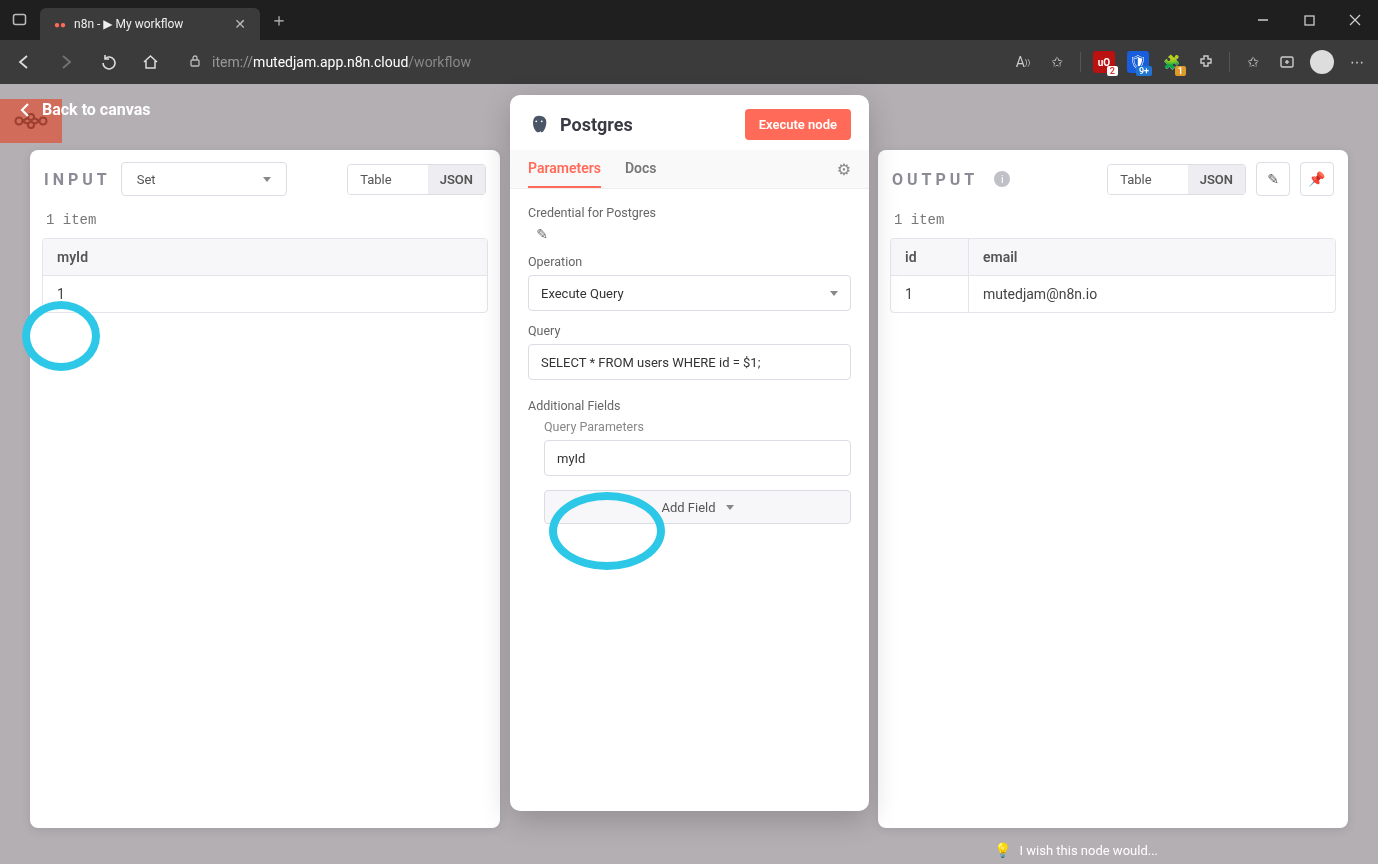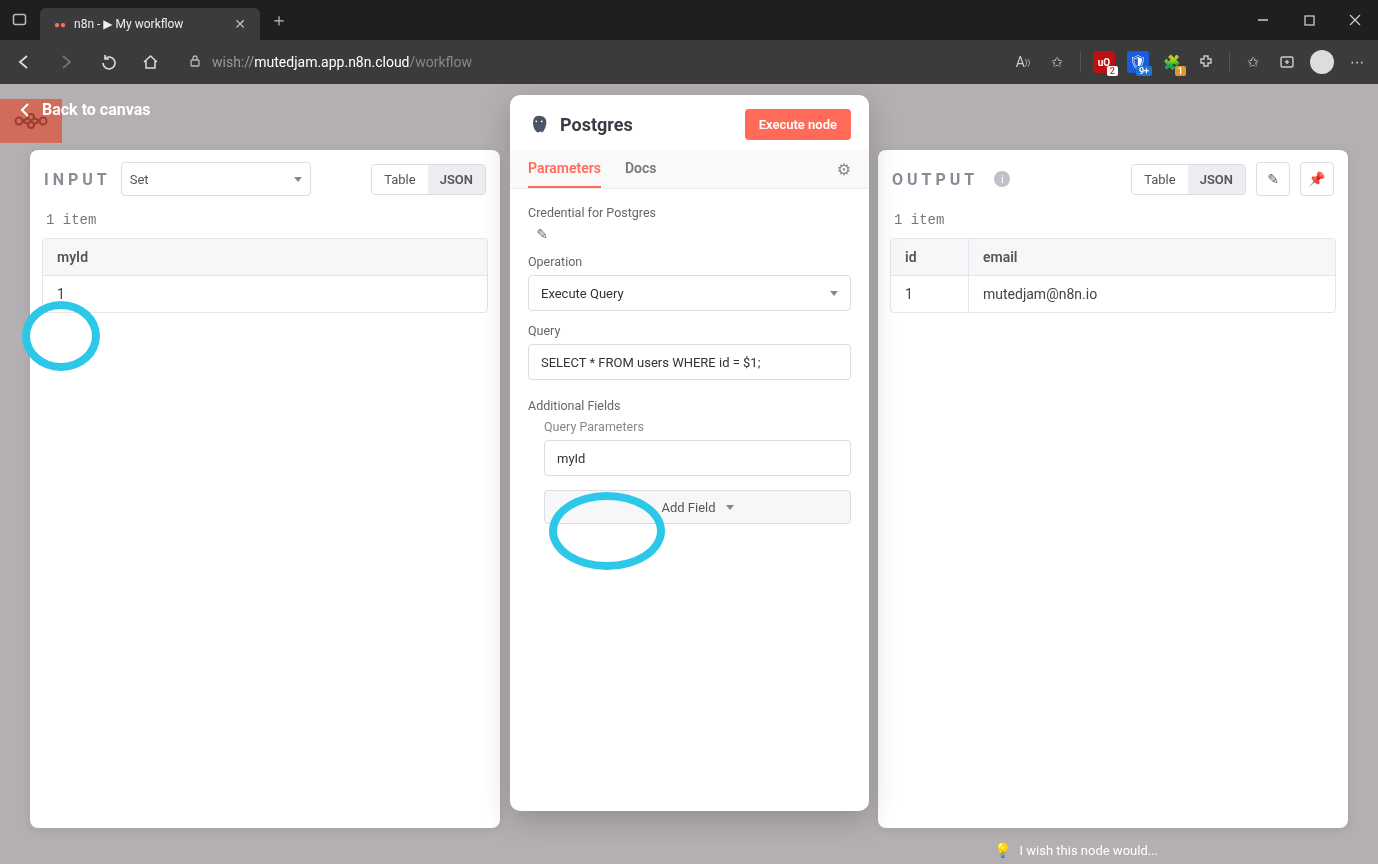--- a/index.html
+++ b/index.html
@@ -36,23 +36,23 @@
 .logo-corner { position:absolute; top:15px; left:0; width:62px; height:44px; background:#d16b5a; display:flex; align-items:center; justify-content:center; color:#b34d3e; z-index:1; }
 .back-link { position:absolute; top:16px; left:18px; z-index:3; color:#fff; font-weight:700; font-size:16px; display:flex; align-items:center; gap:8px; cursor:pointer;text-align:right; }
 
 .panel { position:absolute; background:#fff; border-radius:8px; box-shadow:0 2px 10px rgba(0,0,0,0.1); }
 .panel-input { left:30px; top:66px; width:470px; height:678px; z-index:2; }
 .panel-output { left:878px; top:66px; width:470px; height:678px; z-index:2; }
 .panel-center { left:510px; top:11px; width:359px; height:716px; z-index:5; border-radius:10px; box-shadow:0 8px 30px rgba(0,0,0,0.2); }
 
 .panel-header { display:flex; align-items:center; padding:12px 14px; gap:10px; }
 .panel-title { font-weight:700; font-size:16px; color:#8b8b97; letter-spacing:4px; }
-.select-box { flex:1; height:34px; border:1px solid #dcdce4; border-radius:4px; display:flex; align-items:center; justify-content:space-between; padding:0 8px; font-size:13px; color:#555; cursor:pointer; }
+.select-box { flex:1; height:34px; border:1px solid #dcdce4; border-radius:4px; display:flex; align-items:center; justify-content:space-between; padding:0 15px; font-size:13px; color:#555; cursor:pointer; }
 .chevron-down { width:0; height:0; border-left:4px solid transparent; border-right:4px solid transparent; border-top:5px solid #888; }
-.toggle-group { display:flex; border:1px solid #dcdce4; border-radius:4px; overflow:hidden; }
+.toggle-group { display:flex; border:1px solid #dcdce4; border-radius:4px; overflow:hidden;gap:24px; }
 .toggle-btn { padding:7px 12px; font-size:13px; color:#555; cursor:pointer; background:#fff; }
 .toggle-btn.active { background:#eeeef2; font-weight:600; }
 .icon-btn { width:34px; height:34px; border:1px solid #dcdce4; border-radius:4px; display:flex; align-items:center; justify-content:center; cursor:pointer; color:#555; font-size:14px; }
 
 .item-count { padding:4px 16px 10px; color:#777; font-size:14px;font-family:Liberation Mono, monospace; }
 
 .data-table { margin:0 12px; border:1px solid #e4e4ea; border-radius:4px; overflow:hidden; }
 .data-table .th-row { display:flex; background:#f7f7f9; border-bottom:1px solid #e4e4ea; }
 .data-table .td-row { display:flex; }
 .data-table .cell { padding:10px 14px; font-size:14px; color:#444; }
@@ -148,21 +148,21 @@
         <svg width="17" height="17" viewBox="0 0 17 17">
           <path d="M2 8l6.5-6 6.5 6M4 7v7h9V7" fill="none" stroke="#ddd" stroke-width="1.5"></path>
         </svg>
       </div>
     <div class="url-bar">
       <span><svg width="14" height="14" viewBox="0 0 14 14">
             <rect x="3" y="6" width="8" height="6" rx="1" fill="none" stroke="#bbb" stroke-width="1.3"></rect>
             <path d="M5 6V4a2 2 0 0 1 4 0v2" fill="none" stroke="#bbb" stroke-width="1.3"></path>
           </svg></span>
       <span>
-        <span style="color:#999">wish://</span><span class="url-domain">mutedjam.app.n8n.cloud</span><span class="url-path">/workflow</span>
+        <span style="color:#999">item://</span><span class="url-domain">mutedjam.app.n8n.cloud</span><span class="url-path">/workflow</span>
       </span>
     </div>
     <div class="ext-icons">
       <div class="ext-icon">A<sup style="font-size:8px">))</sup></div>
       <div class="ext-icon">✩</div>
       <div style="width:1px; height:20px; background:#555"></div>
       <div class="ext-icon" style="background:#b11; border-radius:3px; color:#fff; font-size:10px; font-weight:700;">uO<span class="ext-badge">2</span></div>
       <div class="ext-icon" style="background:#175ddc; border-radius:3px; color:#fff;">🛡<span class="ext-badge blue">9+</span></div>
       <div class="ext-icon">🧩<span class="ext-badge orange">1</span></div>
       <div class="ext-icon">

